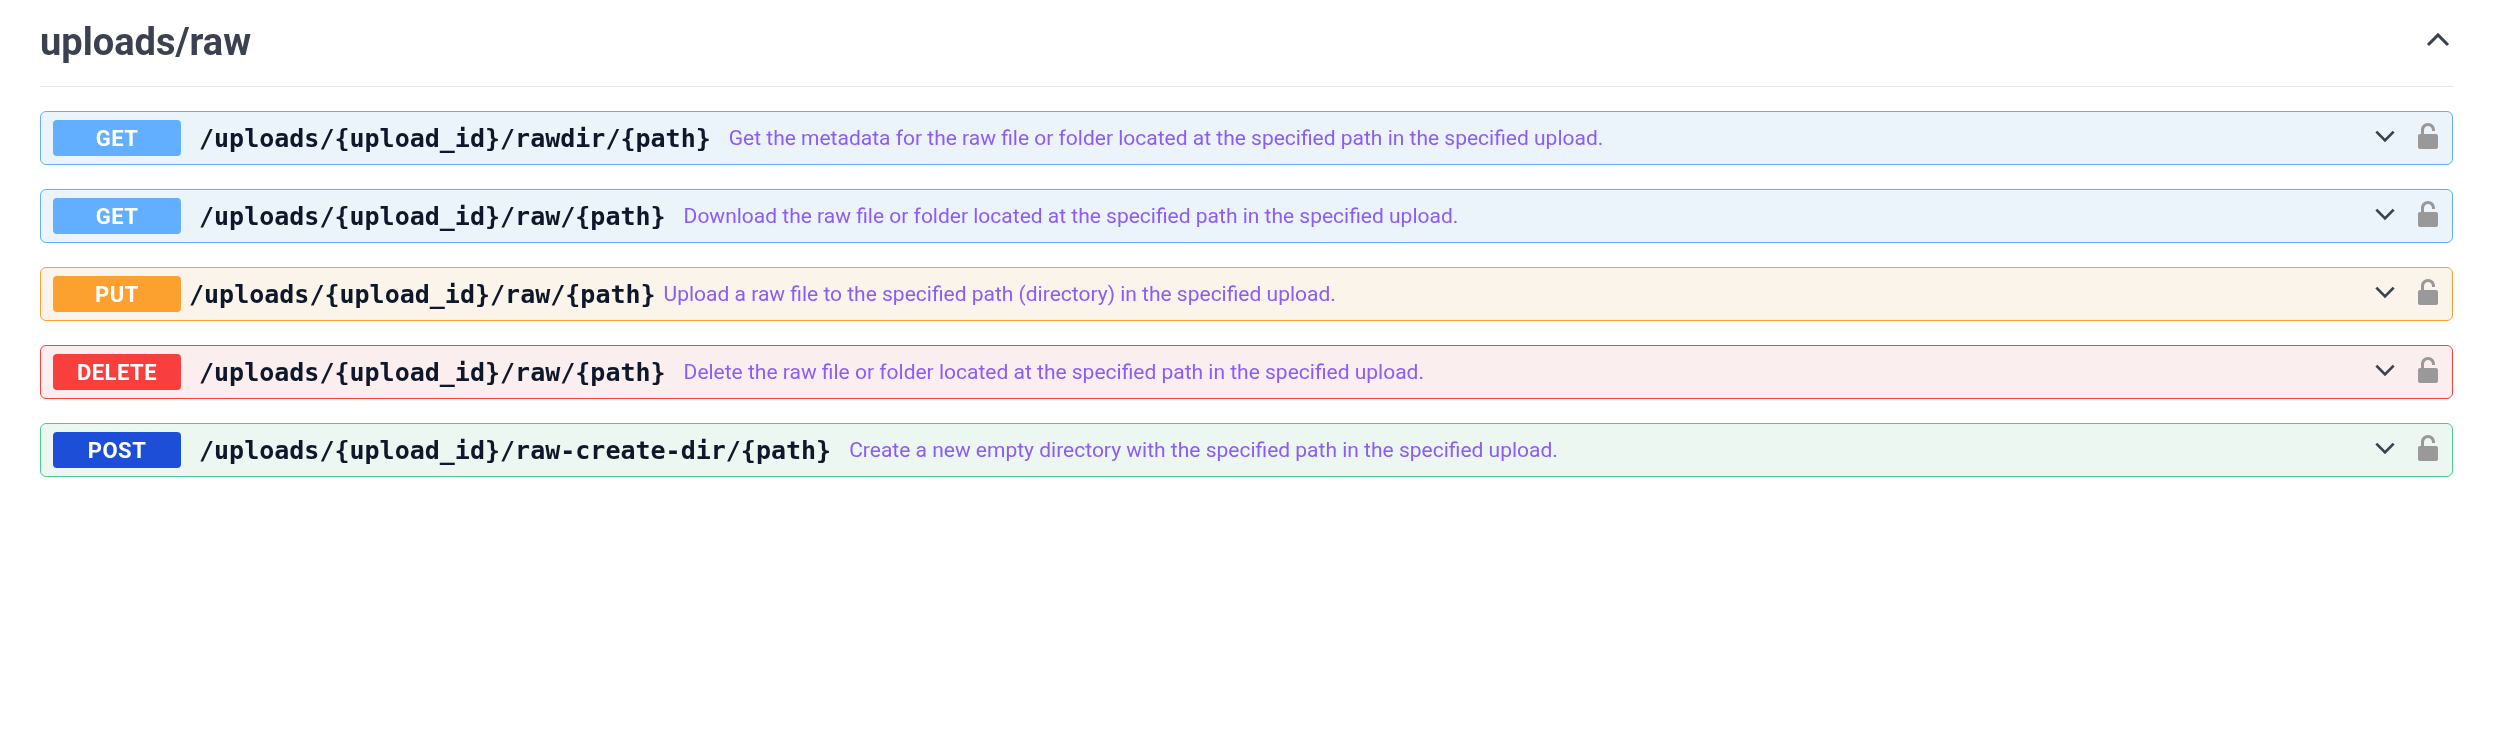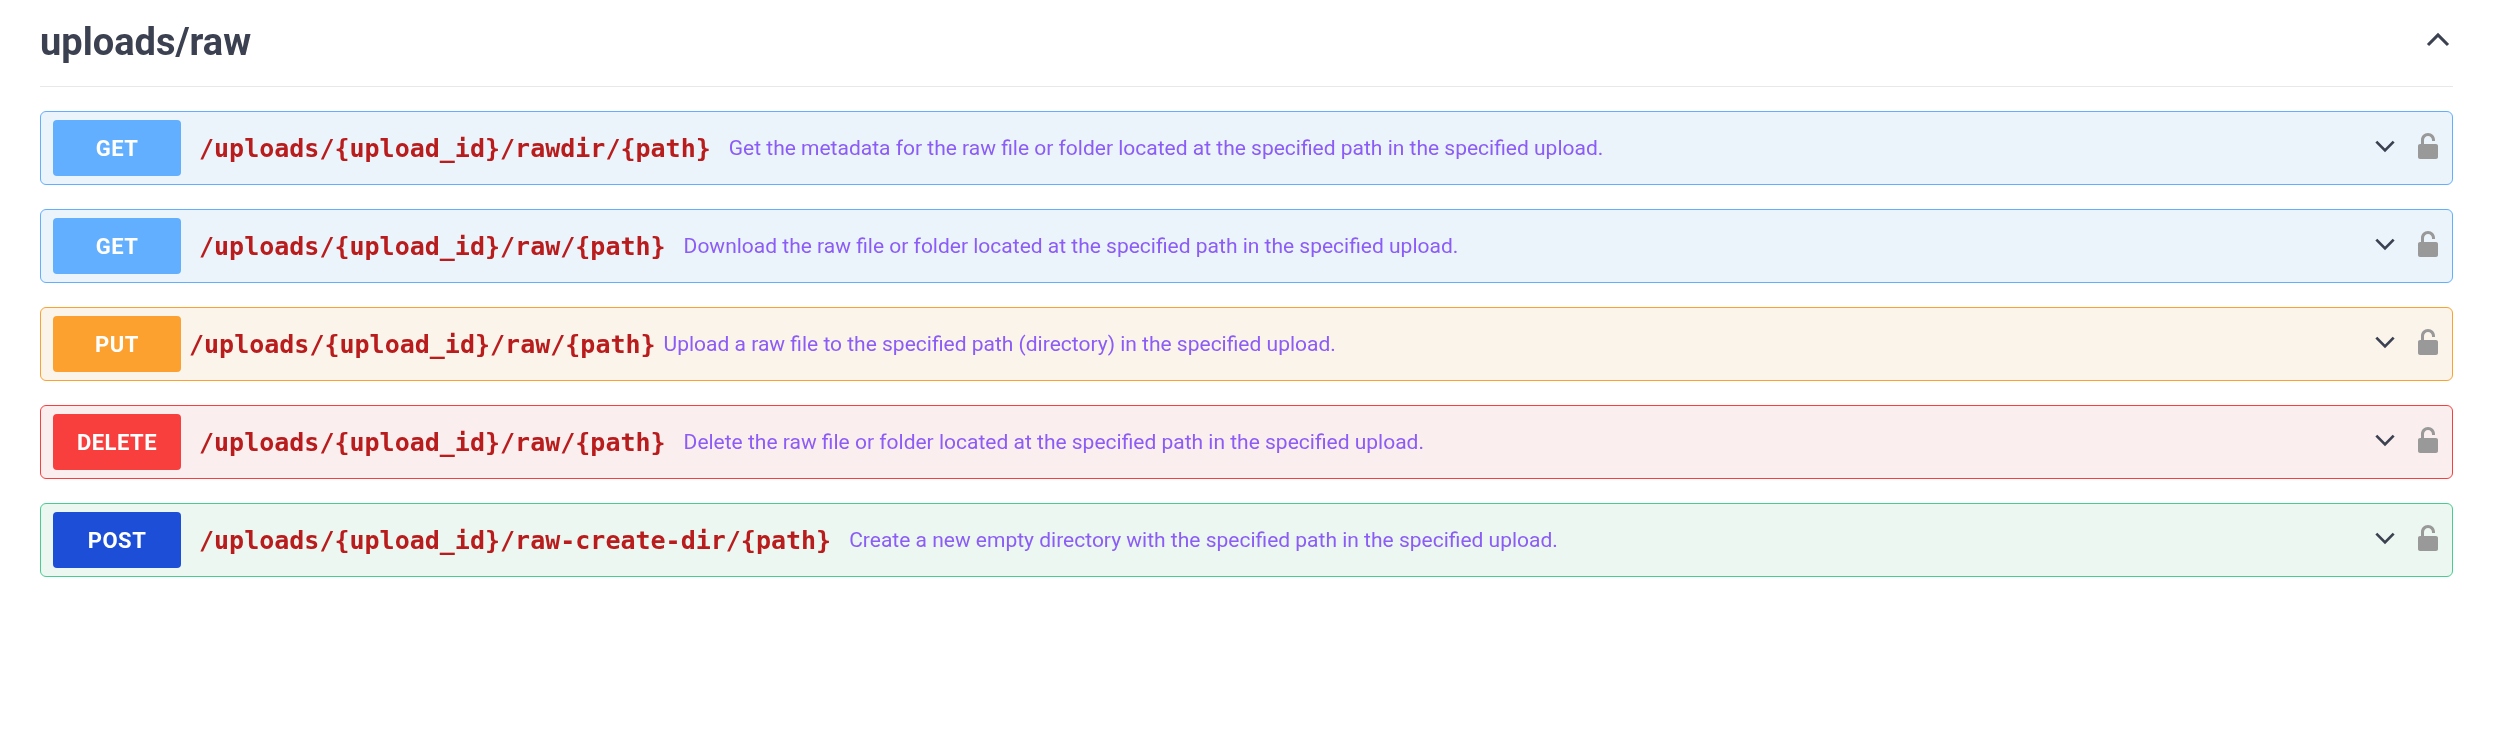--- a/index.html
+++ b/index.html
@@ -32,39 +32,39 @@
     padding: 8px 12px;
     margin-bottom: 24px;
     gap: 18px;
   }
   .op-row.get    { background: #ecf4fb; border-color: #61affe; }
   .op-row.put    { background: #fbf4eb; border-color: #fca130; gap: 8px; }
   .op-row.delete { background: #fbeeee; border-color: #f93e3e; }
   .op-row.post   { background: #ebf7f0; border-color: #49cc90; }
   .method-badge {
     min-width: 128px;
-    height: 56px;
+    height: 36px;
     display: flex;
     align-items: center;
     justify-content: center;
     border-radius: 4px;
     color: #fff;
     font-weight: 700;
     font-size: 22px;
     letter-spacing: 0.5px;
   }
   .method-badge.get    { background: #61affe; }
   .method-badge.put    { background: #fca130; }
   .method-badge.delete { background: #f93e3e; }
   .method-badge.post   { background: #1d4ed8; }
   .op-path {
     font-family: ui-monospace, "SFMono-Regular", Menlo, Consolas, monospace;
     font-weight: 700;
     font-size: 25px;
-    color: #b91c1c;
+    color: #0f172a;
     white-space: nowrap;
   }
   .op-desc {
     font-size: 21px;
     color: #8b5cf6;
     flex: 1;
   }
   .row-controls {
     display: flex;
     align-items: center;

